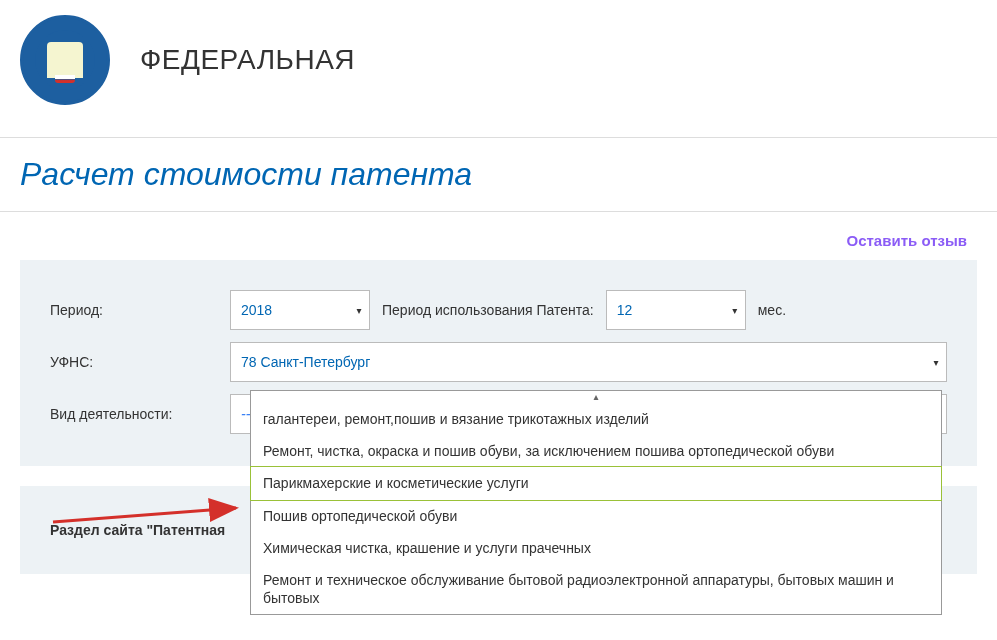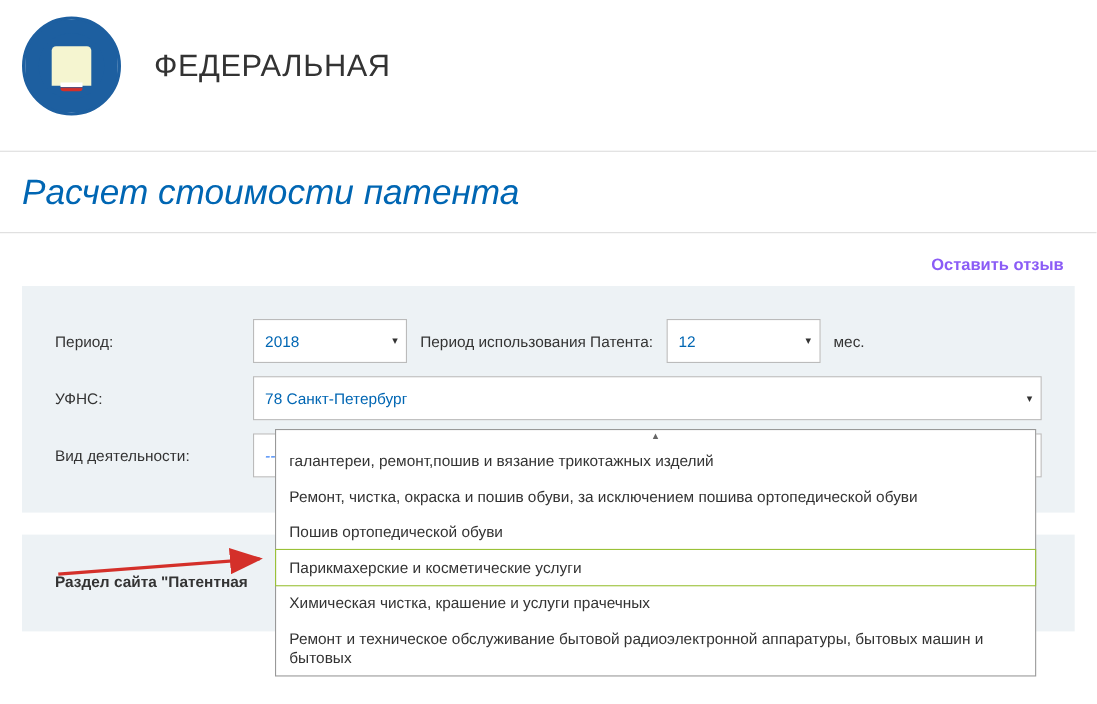--- a/index.html
+++ b/index.html
@@ -256,22 +256,22 @@
 </div>
 
 <div class="section-footer">
   <span class="section-footer-text">Раздел сайта "Патентная</span>
 </div>
 
 <div class="dropdown">
   <div class="dropdown-scroll-up">▴</div>
   <div class="dropdown-item">галантереи, ремонт,пошив и вязание трикотажных изделий</div>
   <div class="dropdown-item">Ремонт, чистка, окраска и пошив обуви, за исключением пошива ортопедической обуви</div>
+  <div class="dropdown-item highlighted">Парикмахерские и косметические услуги</div>
   <div class="dropdown-item">Пошив ортопедической обуви</div>
-  <div class="dropdown-item highlighted">Парикмахерские и косметические услуги</div>
   <div class="dropdown-item">Химическая чистка, крашение и услуги прачечных</div>
   <div class="dropdown-item">Ремонт и техническое обслуживание бытовой радиоэлектронной аппаратуры, бытовых машин и бытовых</div>
 </div>
 
 <svg class="arrow-annotation" viewBox="0 0 195 35">
   <defs>
     <marker id="arrowhead" markerWidth="10" markerHeight="8" refX="9" refY="4" orient="auto">
       <polygon points="0 0, 10 4, 0 8" fill="#d4302a"></polygon>
     </marker>
   </defs>

